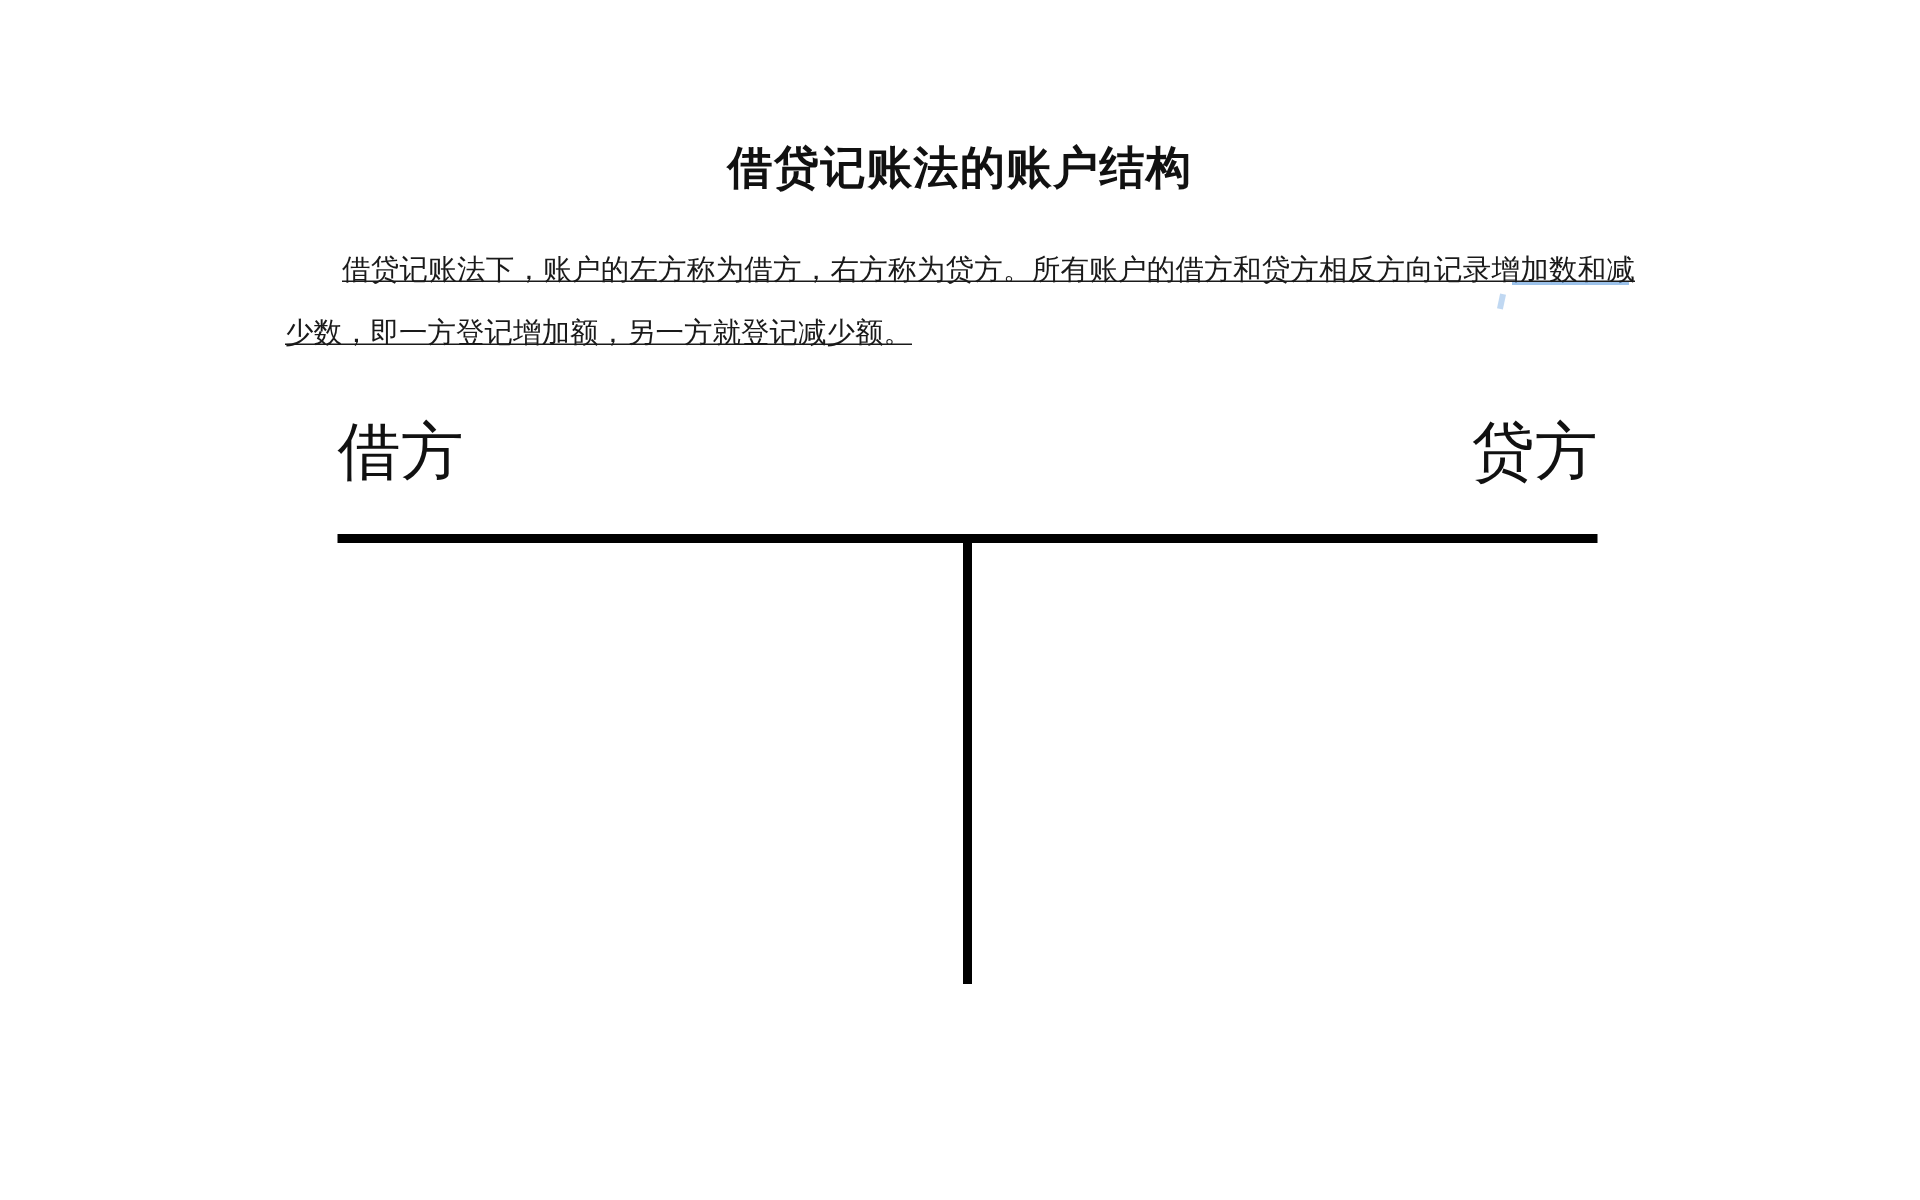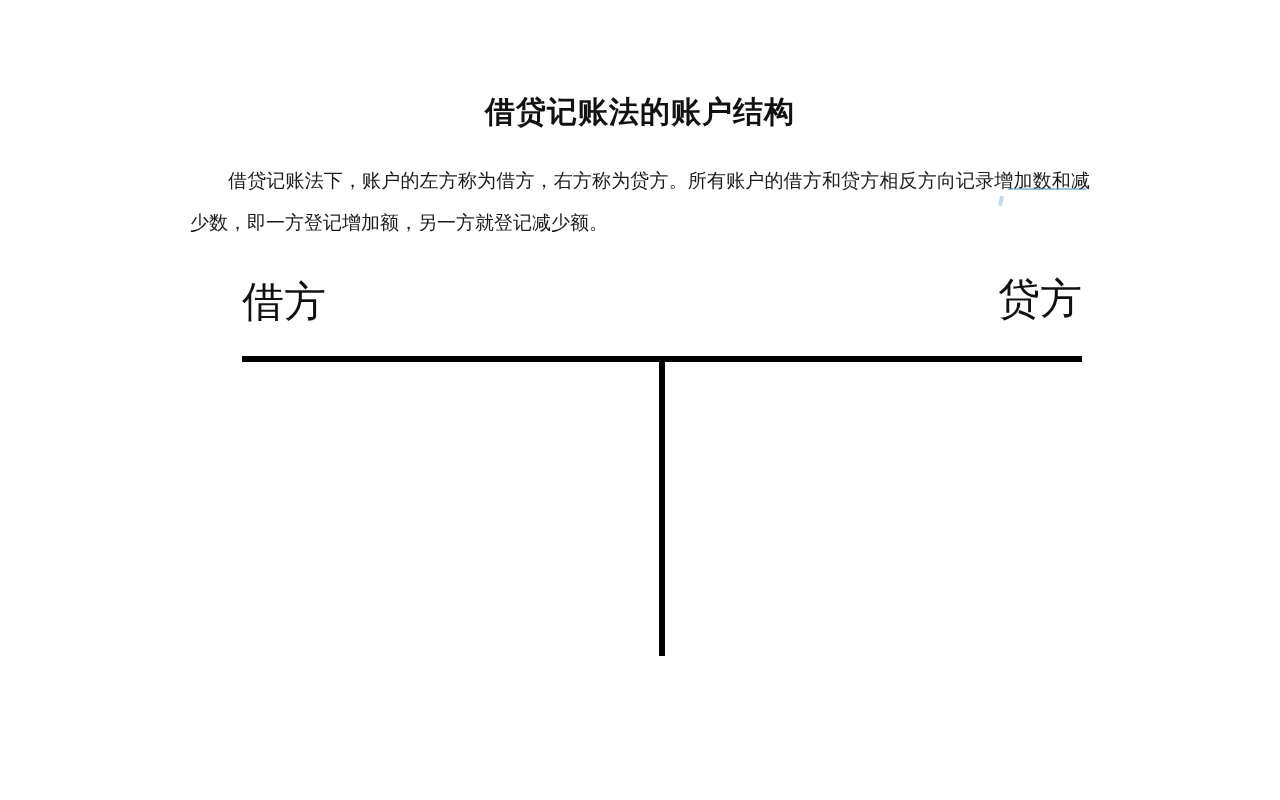--- a/index.html
+++ b/index.html
@@ -35,34 +35,34 @@
 
   .body-text {
     position: absolute;
     top: 160px;
     left: 190px;
     width: 900px;
     font-size: 19px;
     line-height: 42px;
     color: #1a1a1a;
     text-align: justify;
+    text-decoration: underline;
   }
   .body-text p {
     margin: 0;
     text-indent: 2em;
   }
 
   
   .t-account {
     position: absolute;
     top: 262px;
     left: 225px;
     width: 840px;
     height: 400px;
-    margin-left: 17px;
   }
 
   .t-headers {
     position: absolute;
     top: 0;
     left: 0;
     width: 840px;
     height: 80px;
   }
 
@@ -75,21 +75,20 @@
   }
   .t-head.debit {
     left: 0px;
   }
   .t-head.account {
     left: 50%;
     transform: translateX(-50%);
   }
   .t-head.credit {
     right: 0px;
-    font-family: Liberation Mono, monospace;
   }
 
   .t-top-line {
     position: absolute;
     top: 94px;
     left: 0;
     width: 840px;
     height: 6px;
     background: #000000;
   }

